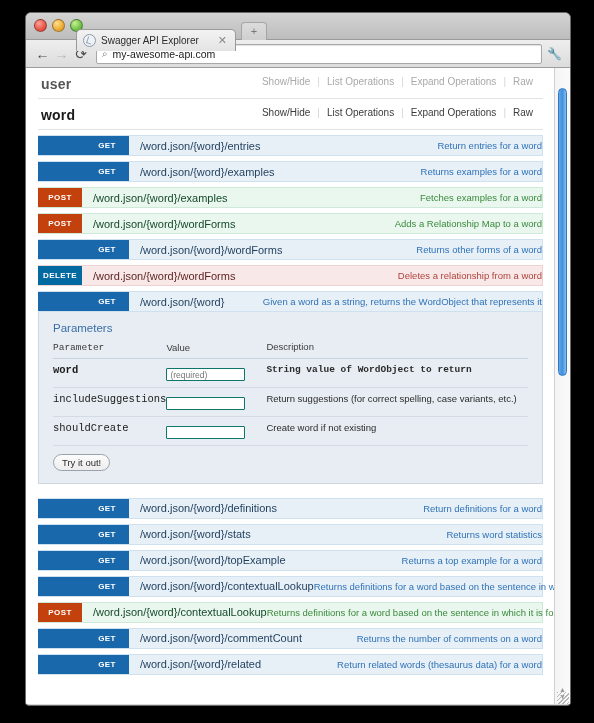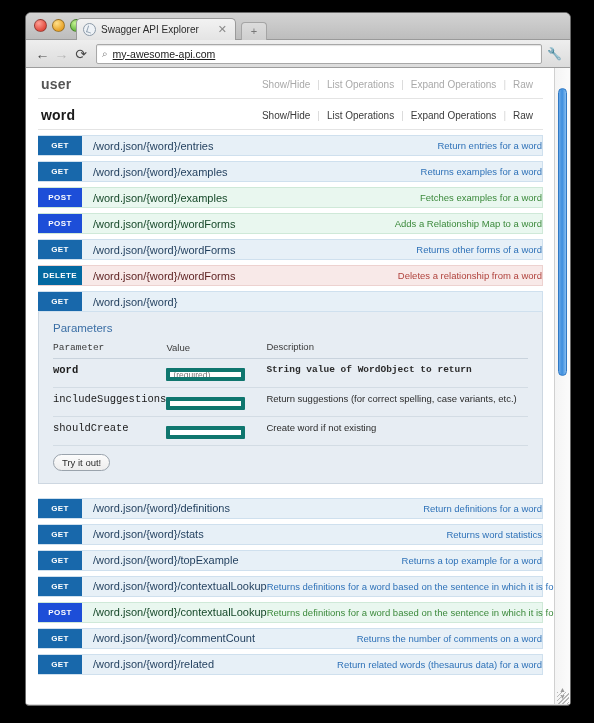--- a/index.html
+++ b/index.html
@@ -13,21 +13,21 @@
   
   .titlebar{height:26px;position:relative;
     background:linear-gradient(#d3d3d3,#bdbdbd);
     border-bottom:1px solid #9a9a9a;}
   .lights{position:absolute;left:8px;top:6px;display:flex;gap:5px;}
   .light{width:11px;height:11px;border-radius:50%;border:1px solid rgba(0,0,0,.35);}
   .l-red{background:radial-gradient(circle at 35% 30%,#ff9f94,#e24b3f 70%);}
   .l-yel{background:radial-gradient(circle at 35% 30%,#ffe08a,#e8a32a 70%);}
   .l-grn{background:radial-gradient(circle at 35% 30%,#c5f193,#63b83c 70%);}
 
-  .tab{position:absolute;left:50px;top:5px;width:160px;height:22px;
+  .tab{position:absolute;left:50px;top:16px;width:160px;height:22px;
     background:linear-gradient(#f2f2f2,#e4e4e4);
     border:1px solid #9a9a9a;border-bottom:none;
     border-radius:5px 5px 0 0;display:flex;align-items:center;padding:0 6px;
     box-sizing:border-box;}
   .favicon{width:11px;height:11px;border-radius:50%;
     border:1px solid #8c9aa8;background:#eef2f6;flex:0 0 auto;position:relative;}
   .favicon:after{content:"";position:absolute;left:3px;top:2px;width:4px;height:6px;
     border-left:1px solid #93a3b3;border-bottom:1px solid #93a3b3;transform:rotate(18deg);}
   .tab-title{font-size:10px;color:#2b2b2b;margin-left:5px;flex:1;
     white-space:nowrap;overflow:hidden;}
@@ -44,51 +44,51 @@
     box-sizing:border-box;}
   .navbtn{font-size:14px;color:#4a4a4a;width:19px;text-align:center;line-height:1;}
   .navbtn.dim{color:#b6b6b6;}
   .reload{font-size:14px;color:#4a4a4a;width:20px;text-align:center;
     font-family:"DejaVu Sans",sans-serif;}
   .omnibox{flex:1;height:18px;background:#fff;border:1px solid #a8a8a8;
     border-radius:2px;display:flex;align-items:center;padding:0 5px;margin:0 5px;
     box-shadow:inset 0 1px 1px rgba(0,0,0,.12);}
   .omni-search{font-size:10px;color:#777;margin-right:5px;
     font-family:"DejaVu Sans",sans-serif;}
-  .omni-url{font-size:10.5px;color:#1a1a1a;text-decoration:underline;}
+  .omni-url{font-size:10.5px;color:#1a1a1a;}
   .wrench{width:16px;text-align:center;font-size:12px;color:#4a4a4a;
     font-family:"DejaVu Sans",sans-serif;}
 
   
   .viewport{position:relative;height:636px;background:#fff;overflow:hidden;}
   .content{position:absolute;left:0;top:0;right:15px;bottom:0;
     overflow:hidden;padding:0 12px;box-sizing:border-box;}
 
   
-  .res{display:flex;align-items:center;justify-content:space-between;
+  .res{display:flex;align-items:flex-start;justify-content:space-between;
     border-bottom:1px solid #e4e4e4;padding:8px 3px 6px 3px;}
   .res-name{font-size:14px;font-weight:bold;color:#555;letter-spacing:.2px;}
   .res-name.active{color:#1a1a1a;}
   .res-links{display:flex;align-items:center;font-size:10px;}
   .res-links span.lk{color:#a9a9a9;padding:0 7px;white-space:nowrap;}
   .res-links.active span.lk{color:#3b3b3b;}
   .res-links span.sep{color:#d5d5d5;}
 
   
   .ops{margin-top:5px;}
   .op{display:flex;align-items:center;height:21px;margin-bottom:5px;
     border:1px solid transparent;box-sizing:border-box;}
   .op.get{background:#e7f0f7;border-color:#cfe0ee;}
   .op.post{background:#e9f7ef;border-color:#cfe9d8;}
   .op.delete{background:#f8e9e8;border-color:#edd2d0;}
   .badge{width:44px;min-width:44px;height:19px;margin:0 0 0 -1px;
     display:flex;align-items:center;justify-content:center;
     font-size:8px;font-weight:bold;color:#fff;letter-spacing:.4px;}
-  .badge.get{background:#1868ab;}
-  .badge.post{background:#1d4ed8;}
+  .badge.get{background:#1868ab;padding-left:47px;}
+  .badge.post{background:#c2410c;}
   .badge.delete{background:#0369a1;}
   .path{font-size:11px;color:#1f3d5c;margin-left:11px;white-space:nowrap;}
   .op.post .path{color:#17492a;}
   .op.delete .path{color:#5c1f1f;}
   .desc{margin-left:auto;font-size:9.5px;color:#2f72b8;
     white-space:nowrap;}
   .op.post .desc{color:#3c8a3c;}
   .op.delete .desc{color:#b0423c;}
 
   
@@ -97,21 +97,21 @@
   .panel-title{font-size:11.5px;color:#3a6ea5;margin-bottom:7px;}
   table.params{width:100%;border-collapse:collapse;}
   table.params th{text-align:left;font-size:9.5px;font-weight:normal;color:#3b3b3b;
     padding:0 0 4px 0;border-bottom:1px solid #c9d3dd;}
   table.params td{padding:5px 0;border-bottom:1px solid #d3dce4;vertical-align:top;}
   .c-name{width:105px;font-family:"Liberation Mono",monospace;font-size:10.5px;color:#1a1a1a;}
   .c-name.req{font-weight:bold;}
   .c-val{width:100px;}
   .c-desc{font-size:9.5px;color:#2b2b2b;line-height:1.35;padding-left:10px;}
   .c-desc.req{font-weight:bold;font-family:Liberation Mono, monospace;}
-  .pinput{width:79px;height:13px;background:#fff;border:4px solid #0f766e;
+  .pinput{width:79px;height:13px;background:#fff;border:1px solid #0f766e;
     border-radius:1px;font-size:8.5px;color:#adadad;padding:1px 3px;
     box-sizing:border-box;font-family:"Liberation Sans",sans-serif;}
   .tryout{margin-top:8px;display:inline-block;font-size:9.5px;color:#2b2b2b;
     background:linear-gradient(#fcfcfc,#ededed);border:1px solid #9aa3ac;
     border-radius:9px;padding:2px 8px;}
 
   
   .sbar{position:absolute;right:0;top:0;width:15px;height:100%;
     background:linear-gradient(90deg,#f4f4f4,#fbfbfb);border-left:1px solid #d0d0d0;}
   .thumb{position:absolute;left:3px;top:20px;width:9px;height:288px;
@@ -208,20 +208,21 @@
             <span class="desc">Returns other forms of a word</span>
           </div>
           <div class="op delete">
             <span class="badge delete">DELETE</span>
             <span class="path">/word.json/{word}/wordForms</span>
             <span class="desc">Deletes a relationship from a word</span>
           </div>
           <div class="op get">
             <span class="badge get">GET</span>
             <span class="path">/word.json/{word}</span>
+            <span class="desc">Given a word as a string, returns the WordObject that represents it</span>
           </div>
         </div>
 
       <div class="panel">
         <div class="panel-title">Parameters</div>
         <table class="params">
           <thead>
             <tr>
               <th class="c-name">Parameter</th>
               <th class="c-val">Value</th>

